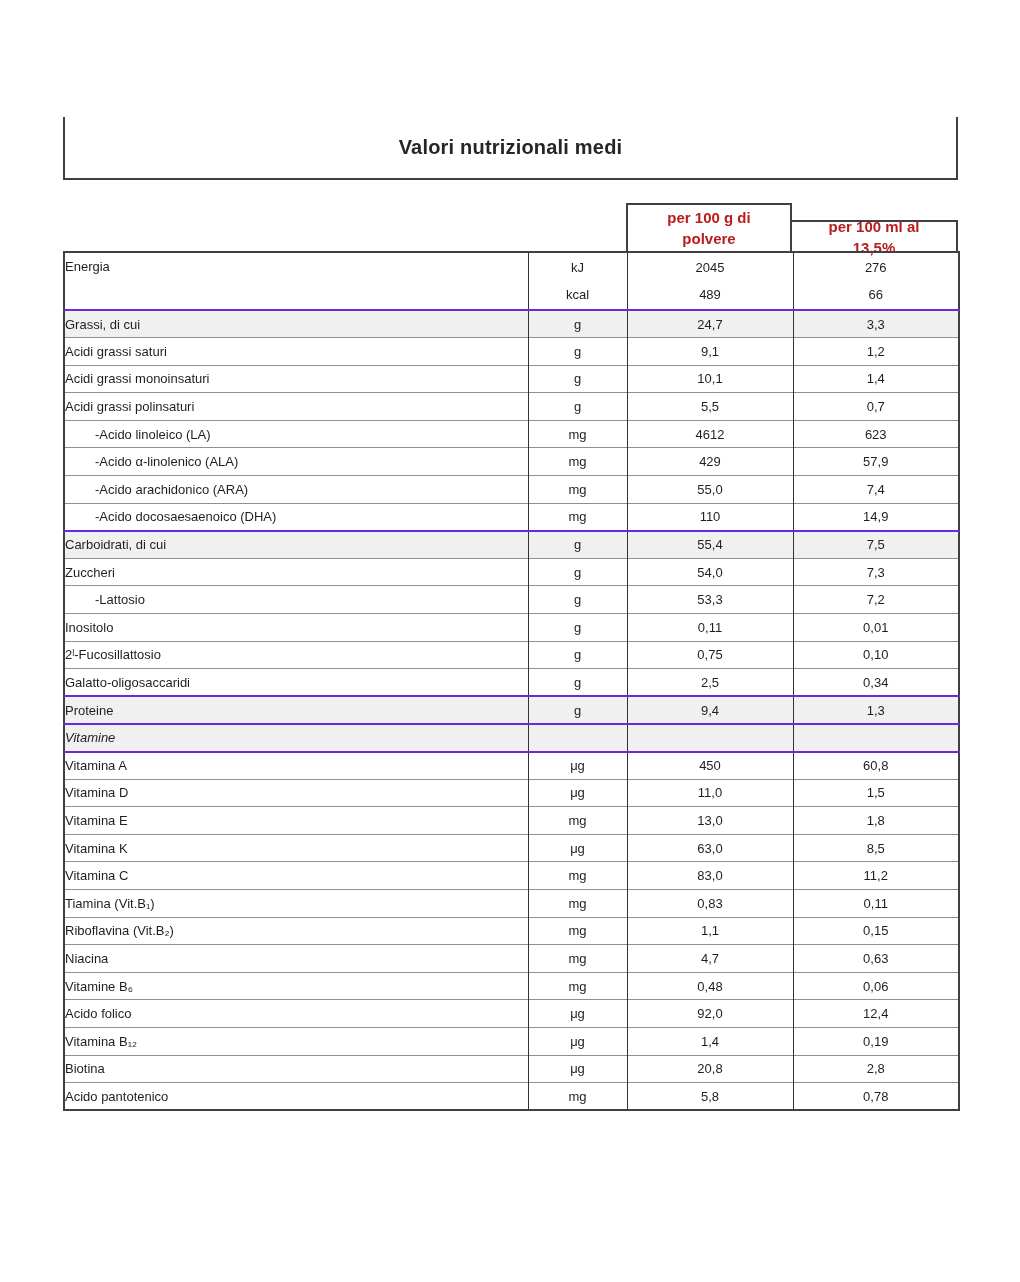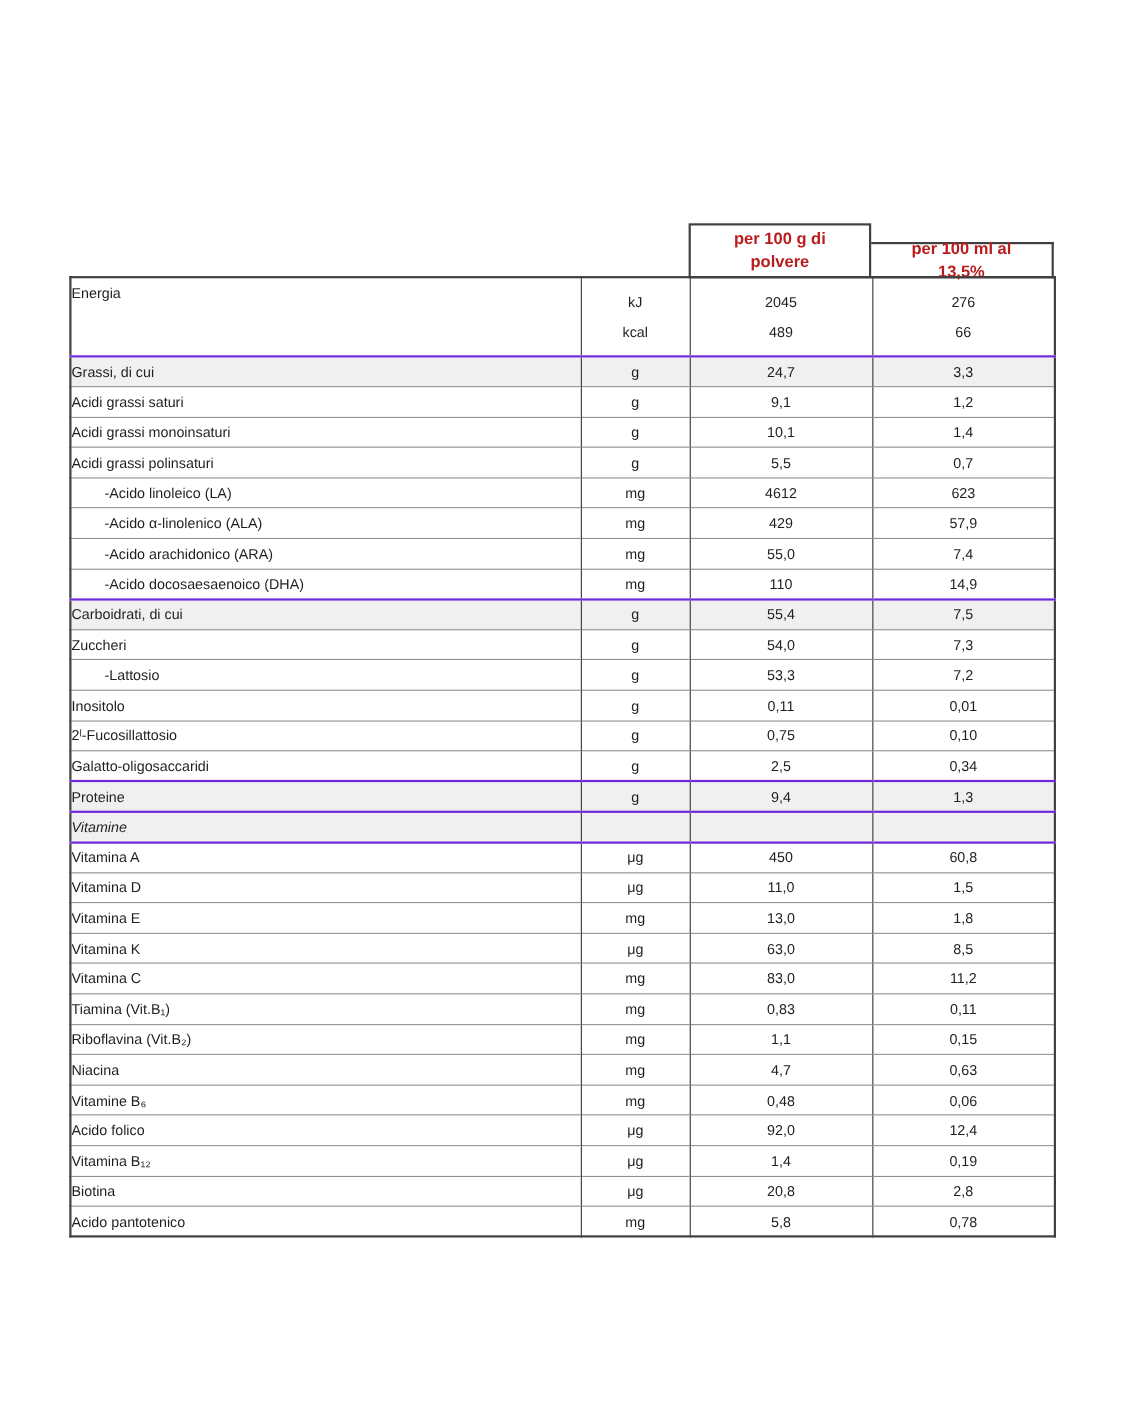--- a/index.html
+++ b/index.html
@@ -45,39 +45,42 @@
   table.grid td {
     box-sizing: border-box;
     border-left: 1px solid #333333;
     border-top: 1px solid #8f8f8f;
     padding: 0;
     vertical-align: middle;
     overflow: hidden; white-space: nowrap;
   }
   table.grid td:first-child { border-left: none; }
   table.grid tr { height: 27.6px; }
-  table.grid tr.dbl { height: 72px; padding-left: 19px; }
+  table.grid tr.dbl { height: 58px; padding-left: 19px; }
   tr.thick td { border-top: 2px solid #6d28d9; }
   tr.shaded td { background: #f0f0f0; }
 
   td.c-label { text-align: left; padding-left: 7px; }
   td.c-label.indent { padding-left: 30px; }
   td.c-label.italic { font-style: italic; }
   td.c-unit, td.c-val { text-align: center; }
   td.vtop { vertical-align: top; padding-top: 3px; }
   tr.dbl td.c-label { vertical-align: top; padding-top: 6px; }
   .half {
     height: 27px; display: flex; align-items: center; justify-content: center;
   }
 </style>
 </head>
 <body>
 
 <div class="sheet">
 
+  <div class="title-box">
+    <div class="title">Valori nutrizionali medi</div>
+  </div>
 
   <div class="col-headers">
     <div class="hcell">
       <span>per 100 g di</span>
       <span>polvere</span>
     </div>
     <div class="hcell">
       <span>per 100 ml al</span>
       <span>13,5%</span>
     </div>

